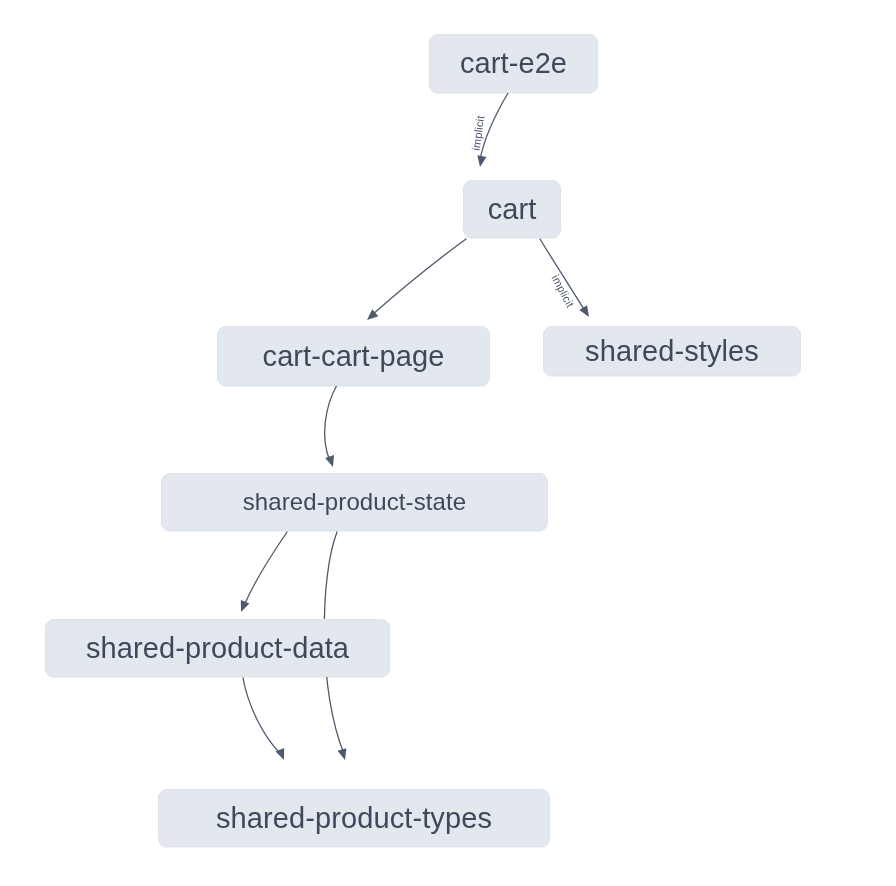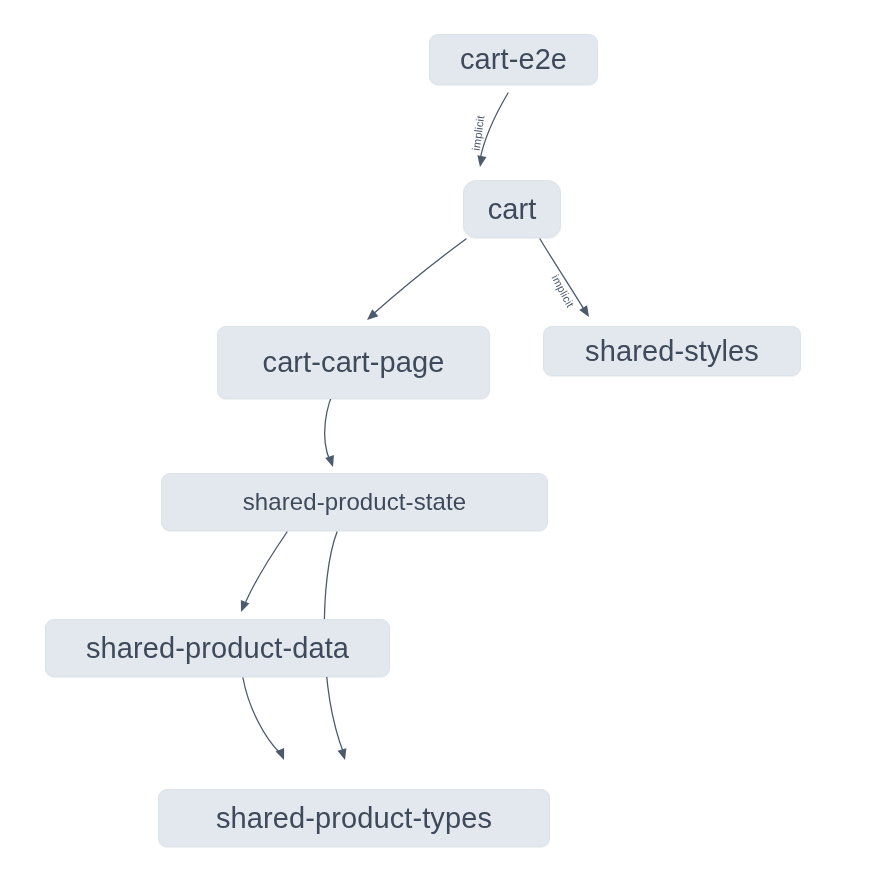--- a/index.html
+++ b/index.html
@@ -74,27 +74,27 @@
       <polygon points="0,0 -11,-4.6 -11,4.6" fill="#4d596d" transform="translate(480,167) rotate(100)"></polygon>
       <polygon points="0,0 -11,-4.6 -11,4.6" fill="#4d596d" transform="translate(367,320) rotate(139)"></polygon>
       <polygon points="0,0 -11,-4.6 -11,4.6" fill="#4d596d" transform="translate(589,317) rotate(58)"></polygon>
       <polygon points="0,0 -11,-4.6 -11,4.6" fill="#4d596d" transform="translate(333,467) rotate(72)"></polygon>
       <polygon points="0,0 -11,-4.6 -11,4.6" fill="#4d596d" transform="translate(241,612) rotate(112)"></polygon>
       <polygon points="0,0 -11,-4.6 -11,4.6" fill="#4d596d" transform="translate(284,760) rotate(68)"></polygon>
       <polygon points="0,0 -11,-4.6 -11,4.6" fill="#4d596d" transform="translate(345,760) rotate(74)"></polygon>
     </svg>
 
   <div id="node-layer">
-      <div class="graph-node" style="left: 429px; top: 34px; width: 169px; height: 51px; font-size: 29px; background: rgb(227, 232, 239); color: rgb(62, 73, 90);">
+      <div class="graph-node" style="left: 429px; top: 34px; width: 169px; height: 59px; font-size: 29px; background: rgb(227, 232, 239); color: rgb(62, 73, 90);">
         <span class="node-label">cart-e2e</span>
       </div>
-      <div class="graph-node" style="left: 463px; top: 180px; width: 98px; height: 58px; font-size: 29px; background: rgb(227, 232, 239); color: rgb(62, 73, 90); border-radius: 13px;">
+      <div class="graph-node" style="left: 463px; top: 180px; width: 98px; height: 58px; font-size: 29px; background: rgb(227, 232, 239); color: rgb(62, 73, 90);">
         <span class="node-label">cart</span>
       </div>
-      <div class="graph-node" style="left: 217px; top: 326px; width: 273px; height: 73px; font-size: 29px; background: rgb(227, 232, 239); color: rgb(62, 73, 90);">
+      <div class="graph-node" style="left: 217px; top: 326px; width: 273px; height: 60px; font-size: 29px; background: rgb(227, 232, 239); color: rgb(62, 73, 90);">
         <span class="node-label">cart-cart-page</span>
       </div>
       <div class="graph-node" style="left: 543px; top: 326px; width: 258px; height: 50px; font-size: 29px; background: rgb(227, 232, 239); color: rgb(62, 73, 90);">
         <span class="node-label">shared-styles</span>
       </div>
       <div class="graph-node" style="left: 161px; top: 473px; width: 387px; height: 58px; font-size: 24px; background: rgb(227, 232, 239); color: rgb(62, 73, 90);">
         <span class="node-label">shared-product-state</span>
       </div>
       <div class="graph-node" style="left: 45px; top: 619px; width: 345px; height: 58px; font-size: 29px; background: rgb(227, 232, 239); color: rgb(62, 73, 90);">
         <span class="node-label">shared-product-data</span>

